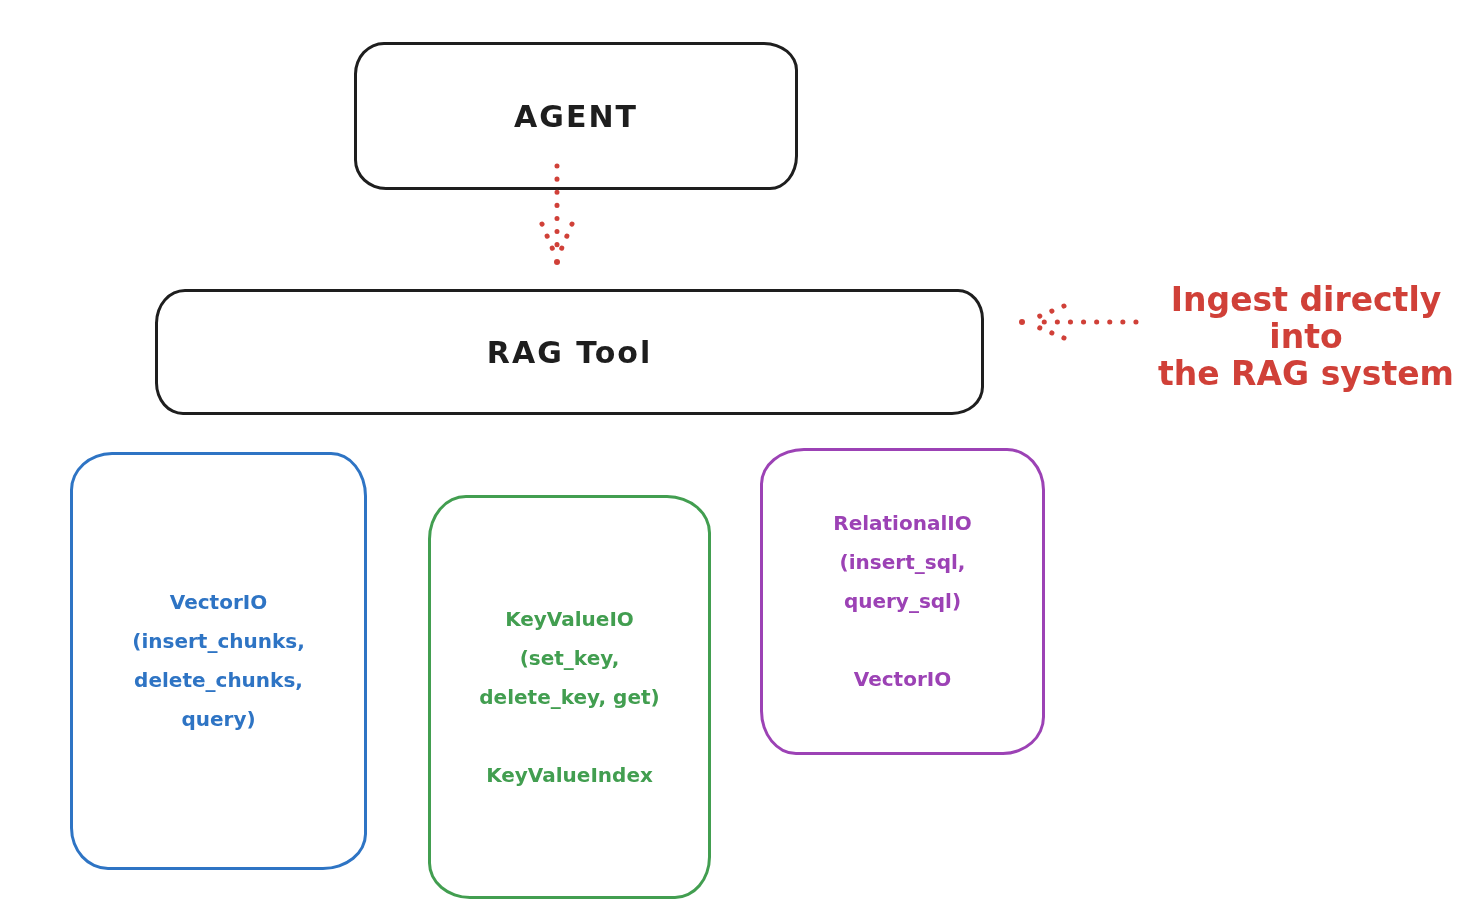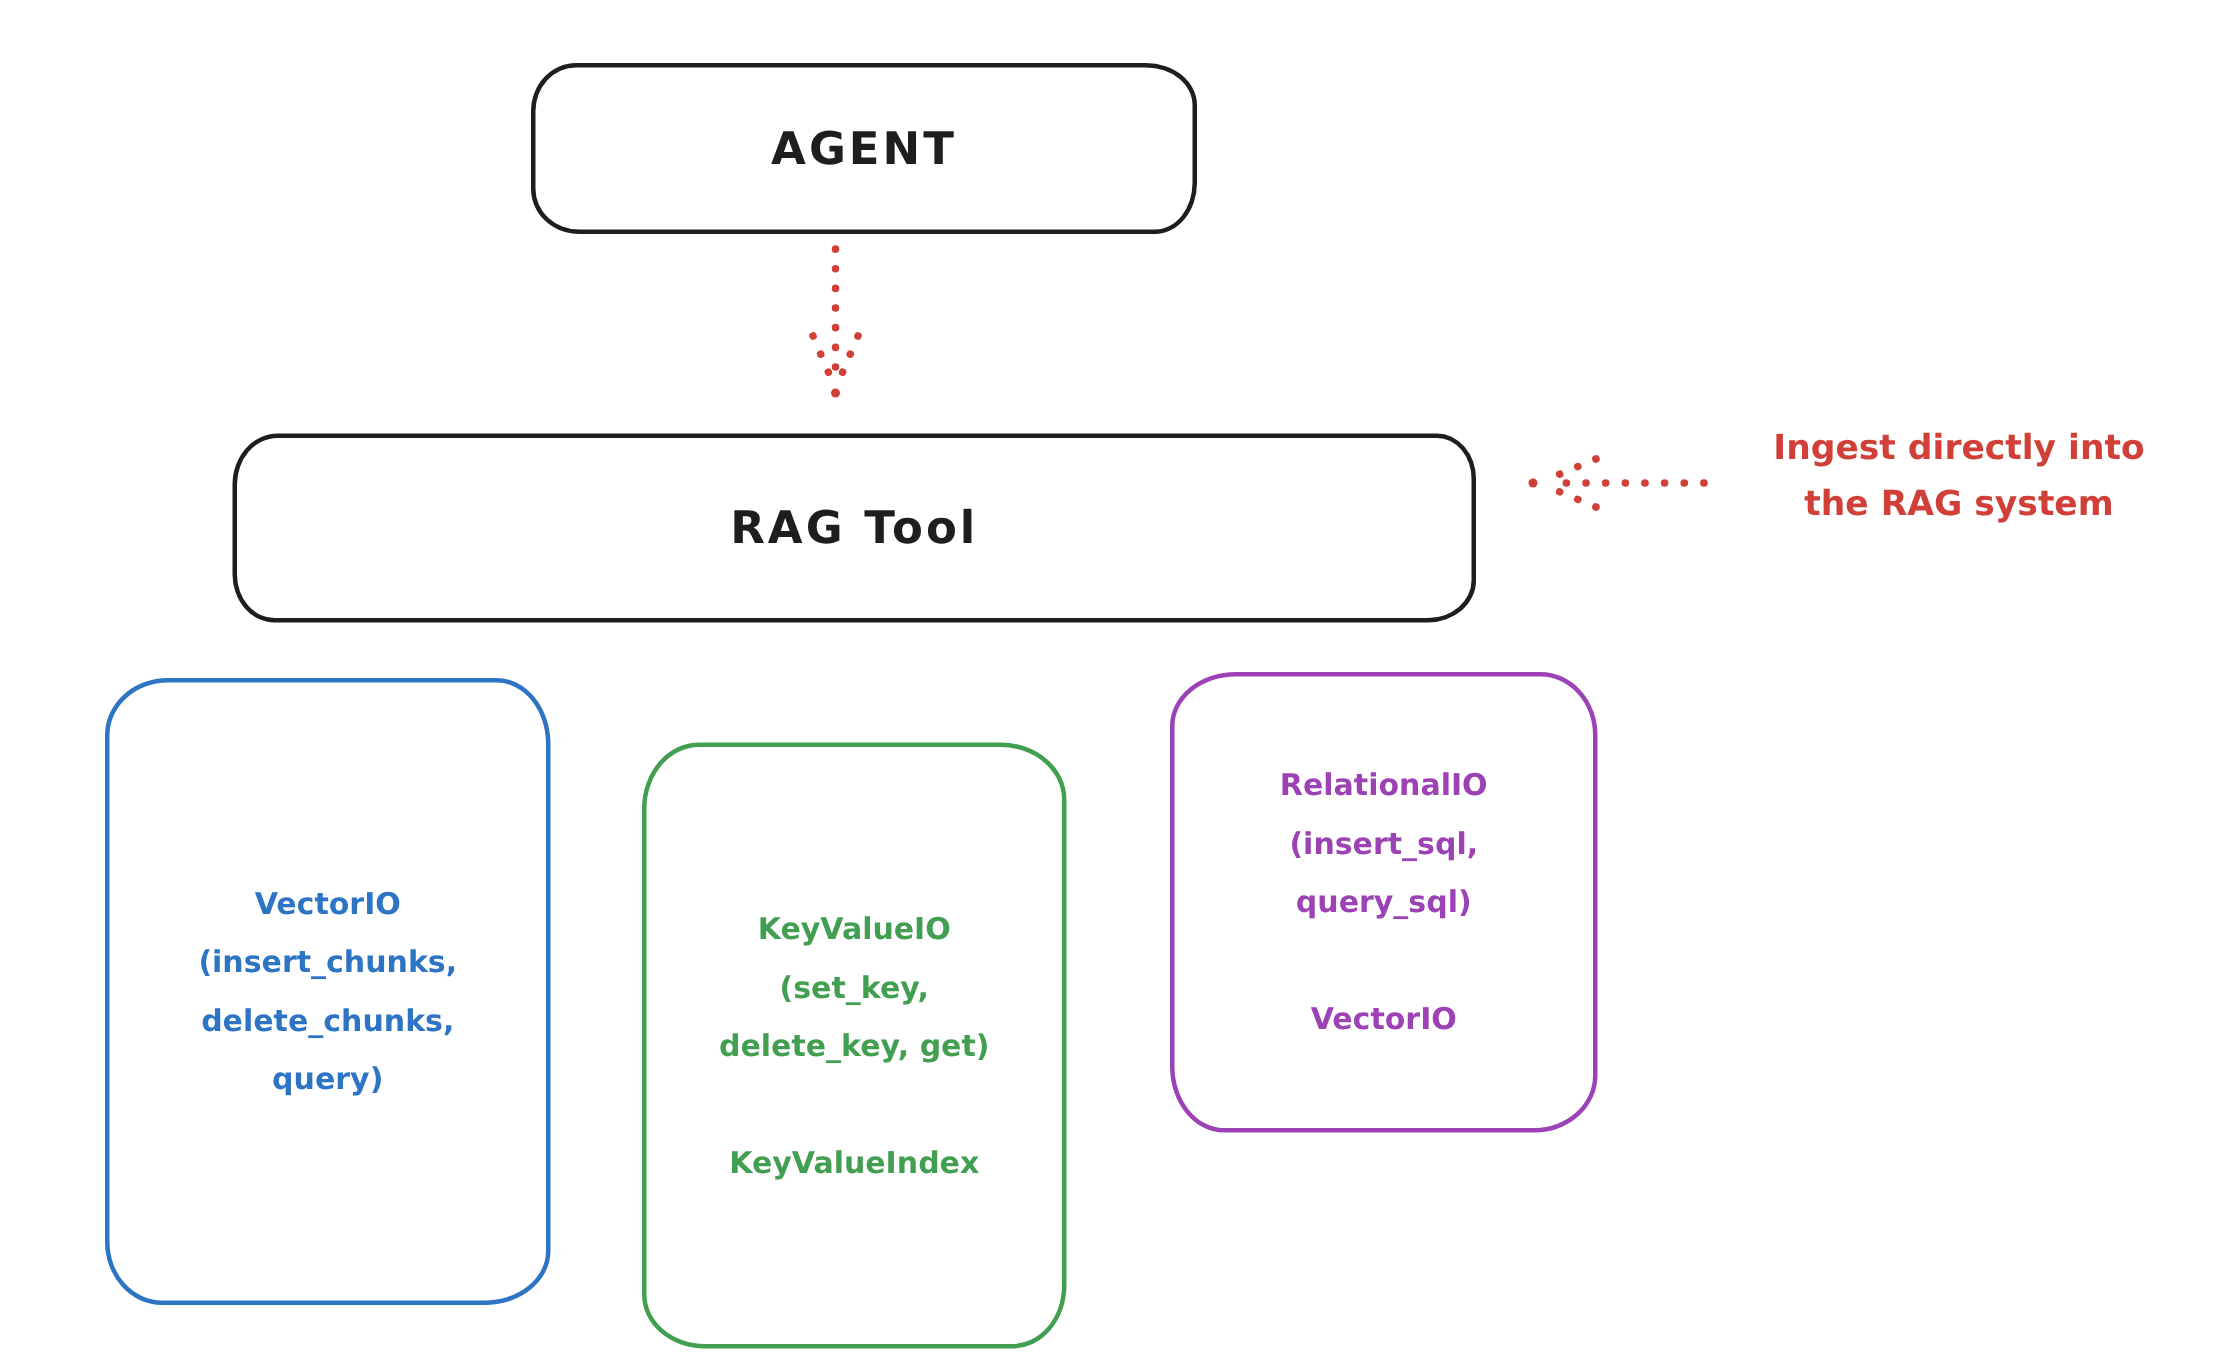--- a/index.html
+++ b/index.html
@@ -26,21 +26,21 @@
     color: var(--ink, #1e1e1e);
   }
   .node .node-label {
     font-size: 30px;
     font-weight: 600;
     letter-spacing: 2px;
     white-space: nowrap;
   }
   .agent-node {
     left: 354px; top: 42px;
-    width: 444px; height: 114px;
+    width: 444px; height: 148px;
     border-radius: 30px 34px 28px 32px / 32px 28px 34px 30px;
   }
   .rag-node {
     left: 155px; top: 269px;
     width: 829px; height: 126px;
     border-radius: 30px 26px 32px 28px / 34px 30px 28px 32px;
     margin-top: 20px;
   }
   .io-node {
     position: absolute;
@@ -60,33 +60,33 @@
     left: 70px; top: 452px;
     width: 297px; height: 418px;
     border-radius: 42px 36px 44px 38px / 38px 44px 36px 42px;
   }
   .io-keyvalue {
     left: 428px; top: 451px;
     width: 283px; height: 404px;
     border-radius: 38px 44px 36px 42px / 44px 38px 42px 36px;
   }
   .io-relational {
-    left: 780px; top: 448px;
+    left: 760px; top: 448px;
     width: 285px; height: 307px;
     border-radius: 44px 38px 42px 36px / 36px 42px 38px 44px;
   }
   .io-line { display: block; white-space: nowrap; }
   .index-label { margin-top: 39px; }
   .annotation {
     position: absolute;
     left: 1138px; top: 281px;
     width: 336px;
     text-align: center;
     color: var(--red, #d04038);
-    font-size: 23px;
+    font-size: 33px;
     font-weight: 600;
     line-height: 37px;
   }
   .arrows-layer {
     position: absolute;
     left: 0; top: 0;
     pointer-events: none;
   }
   .arrow-stroke {
     fill: none;

